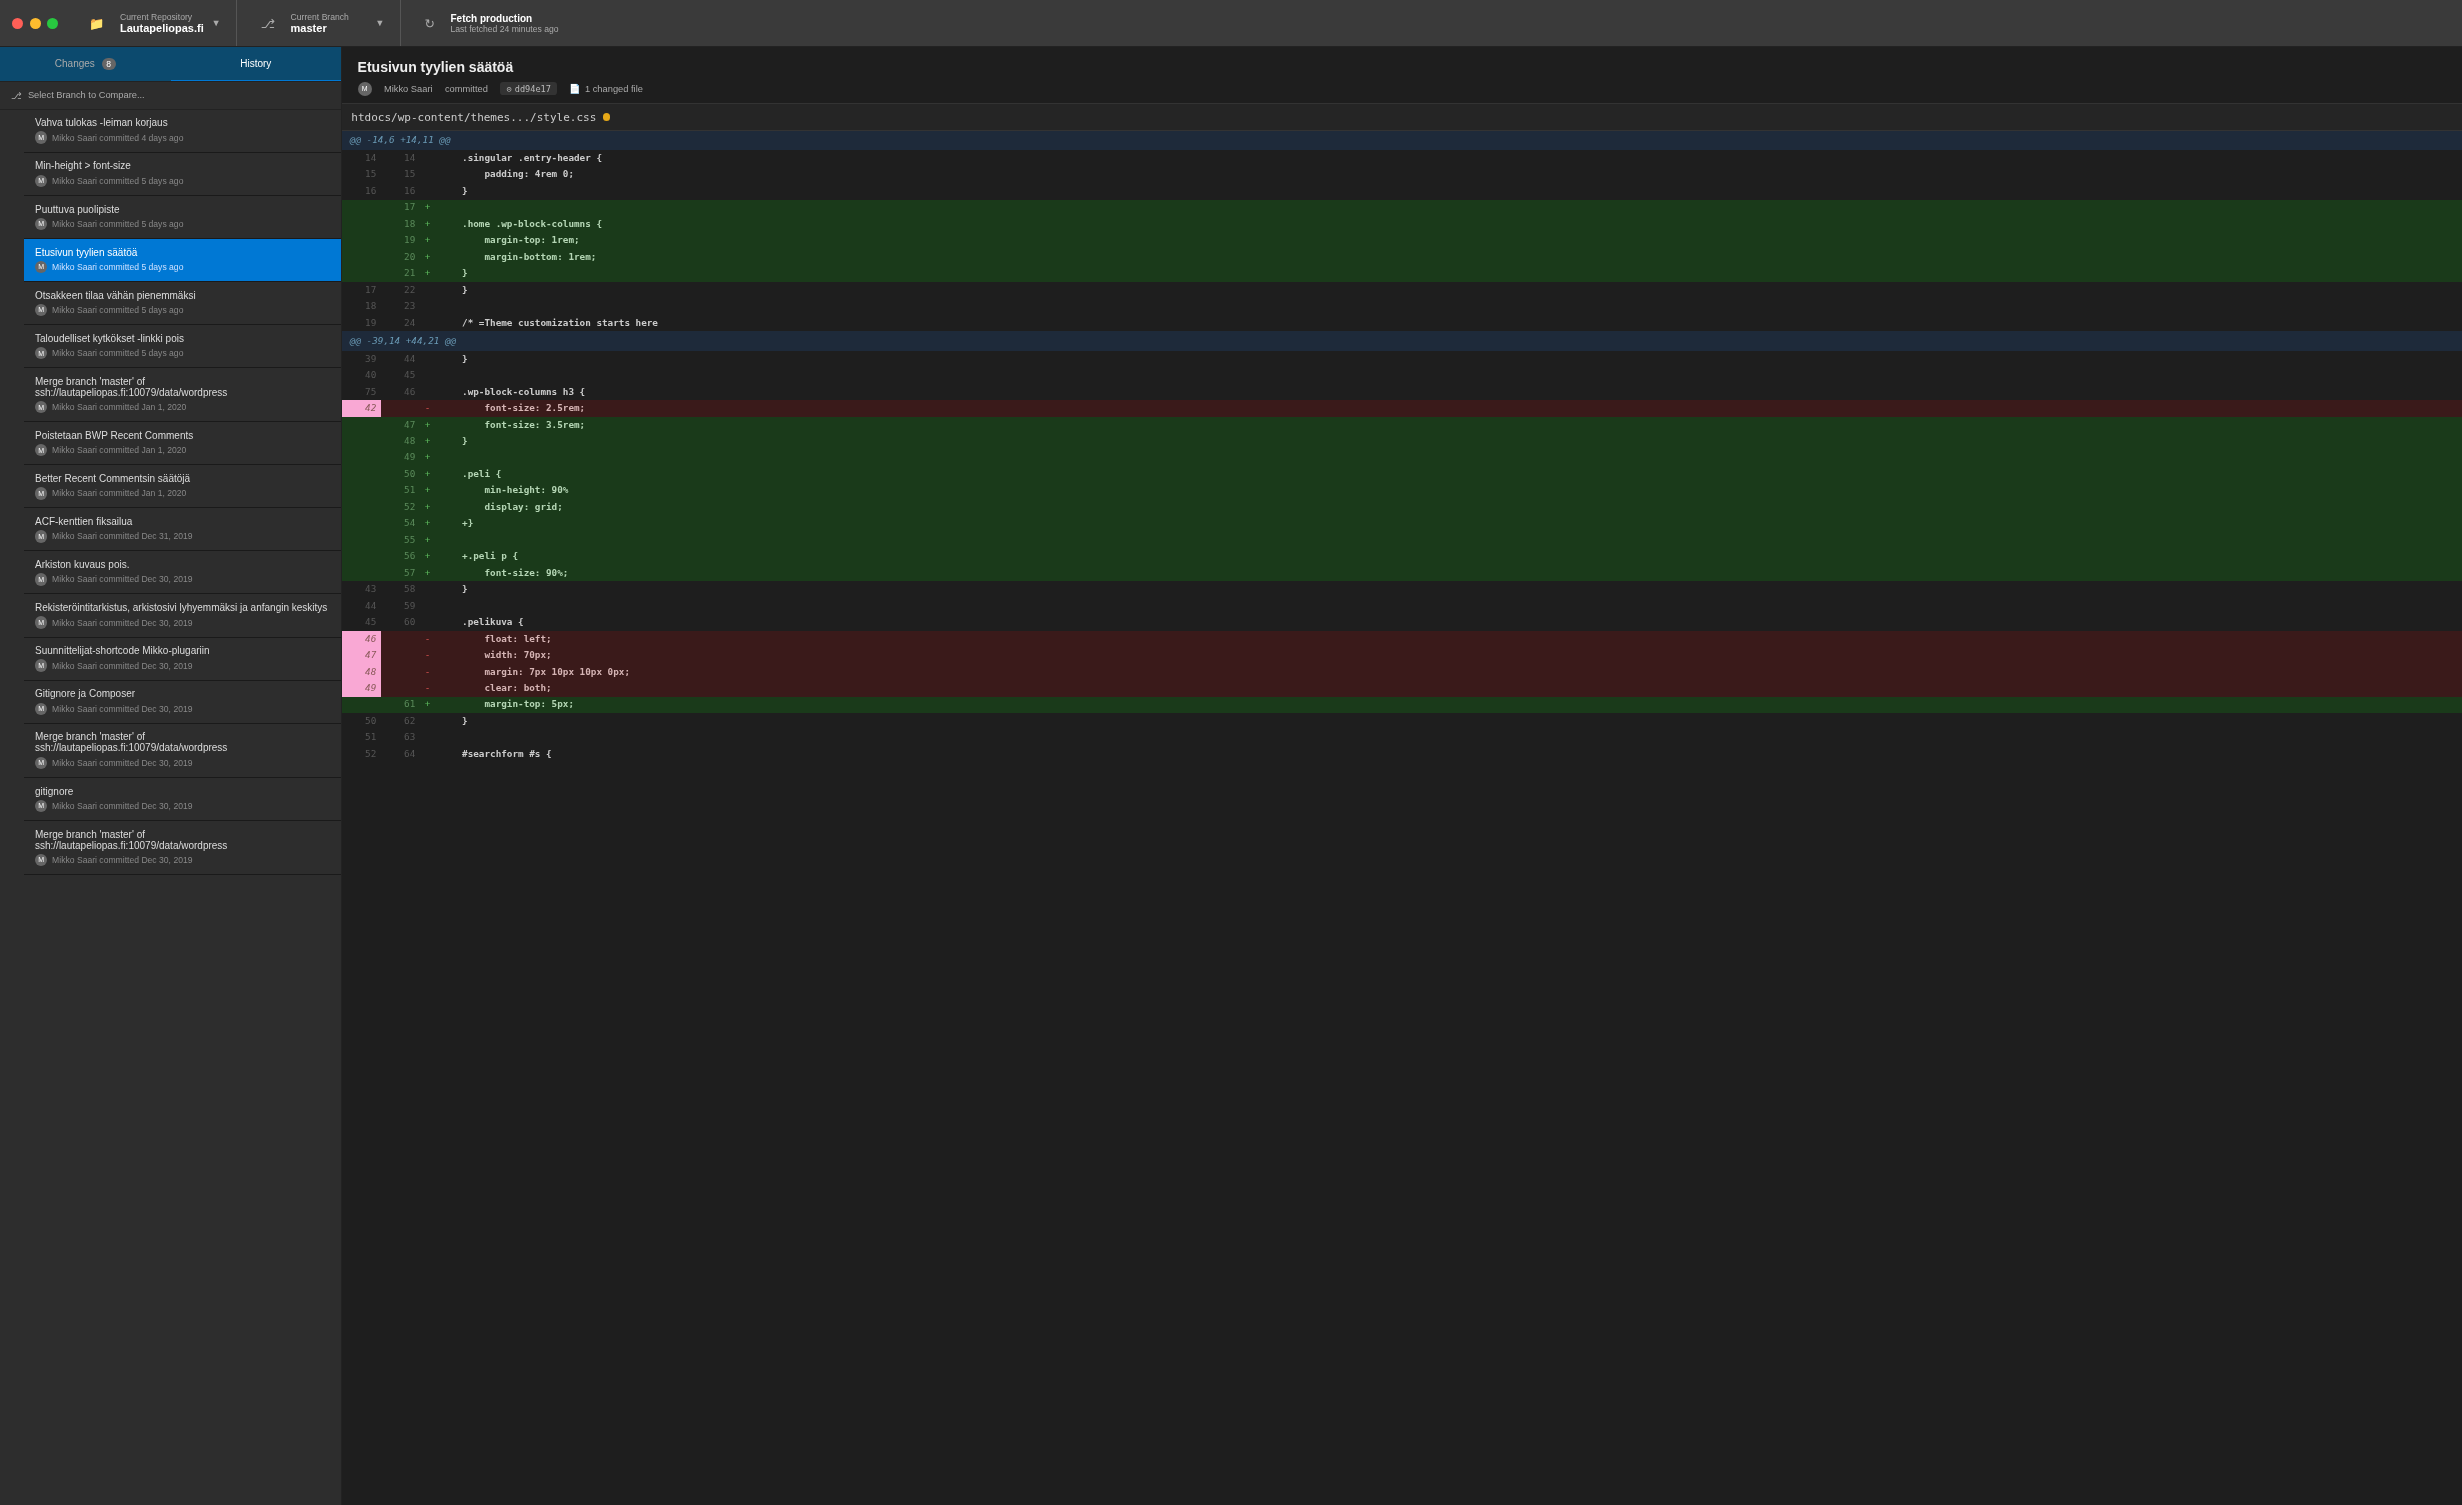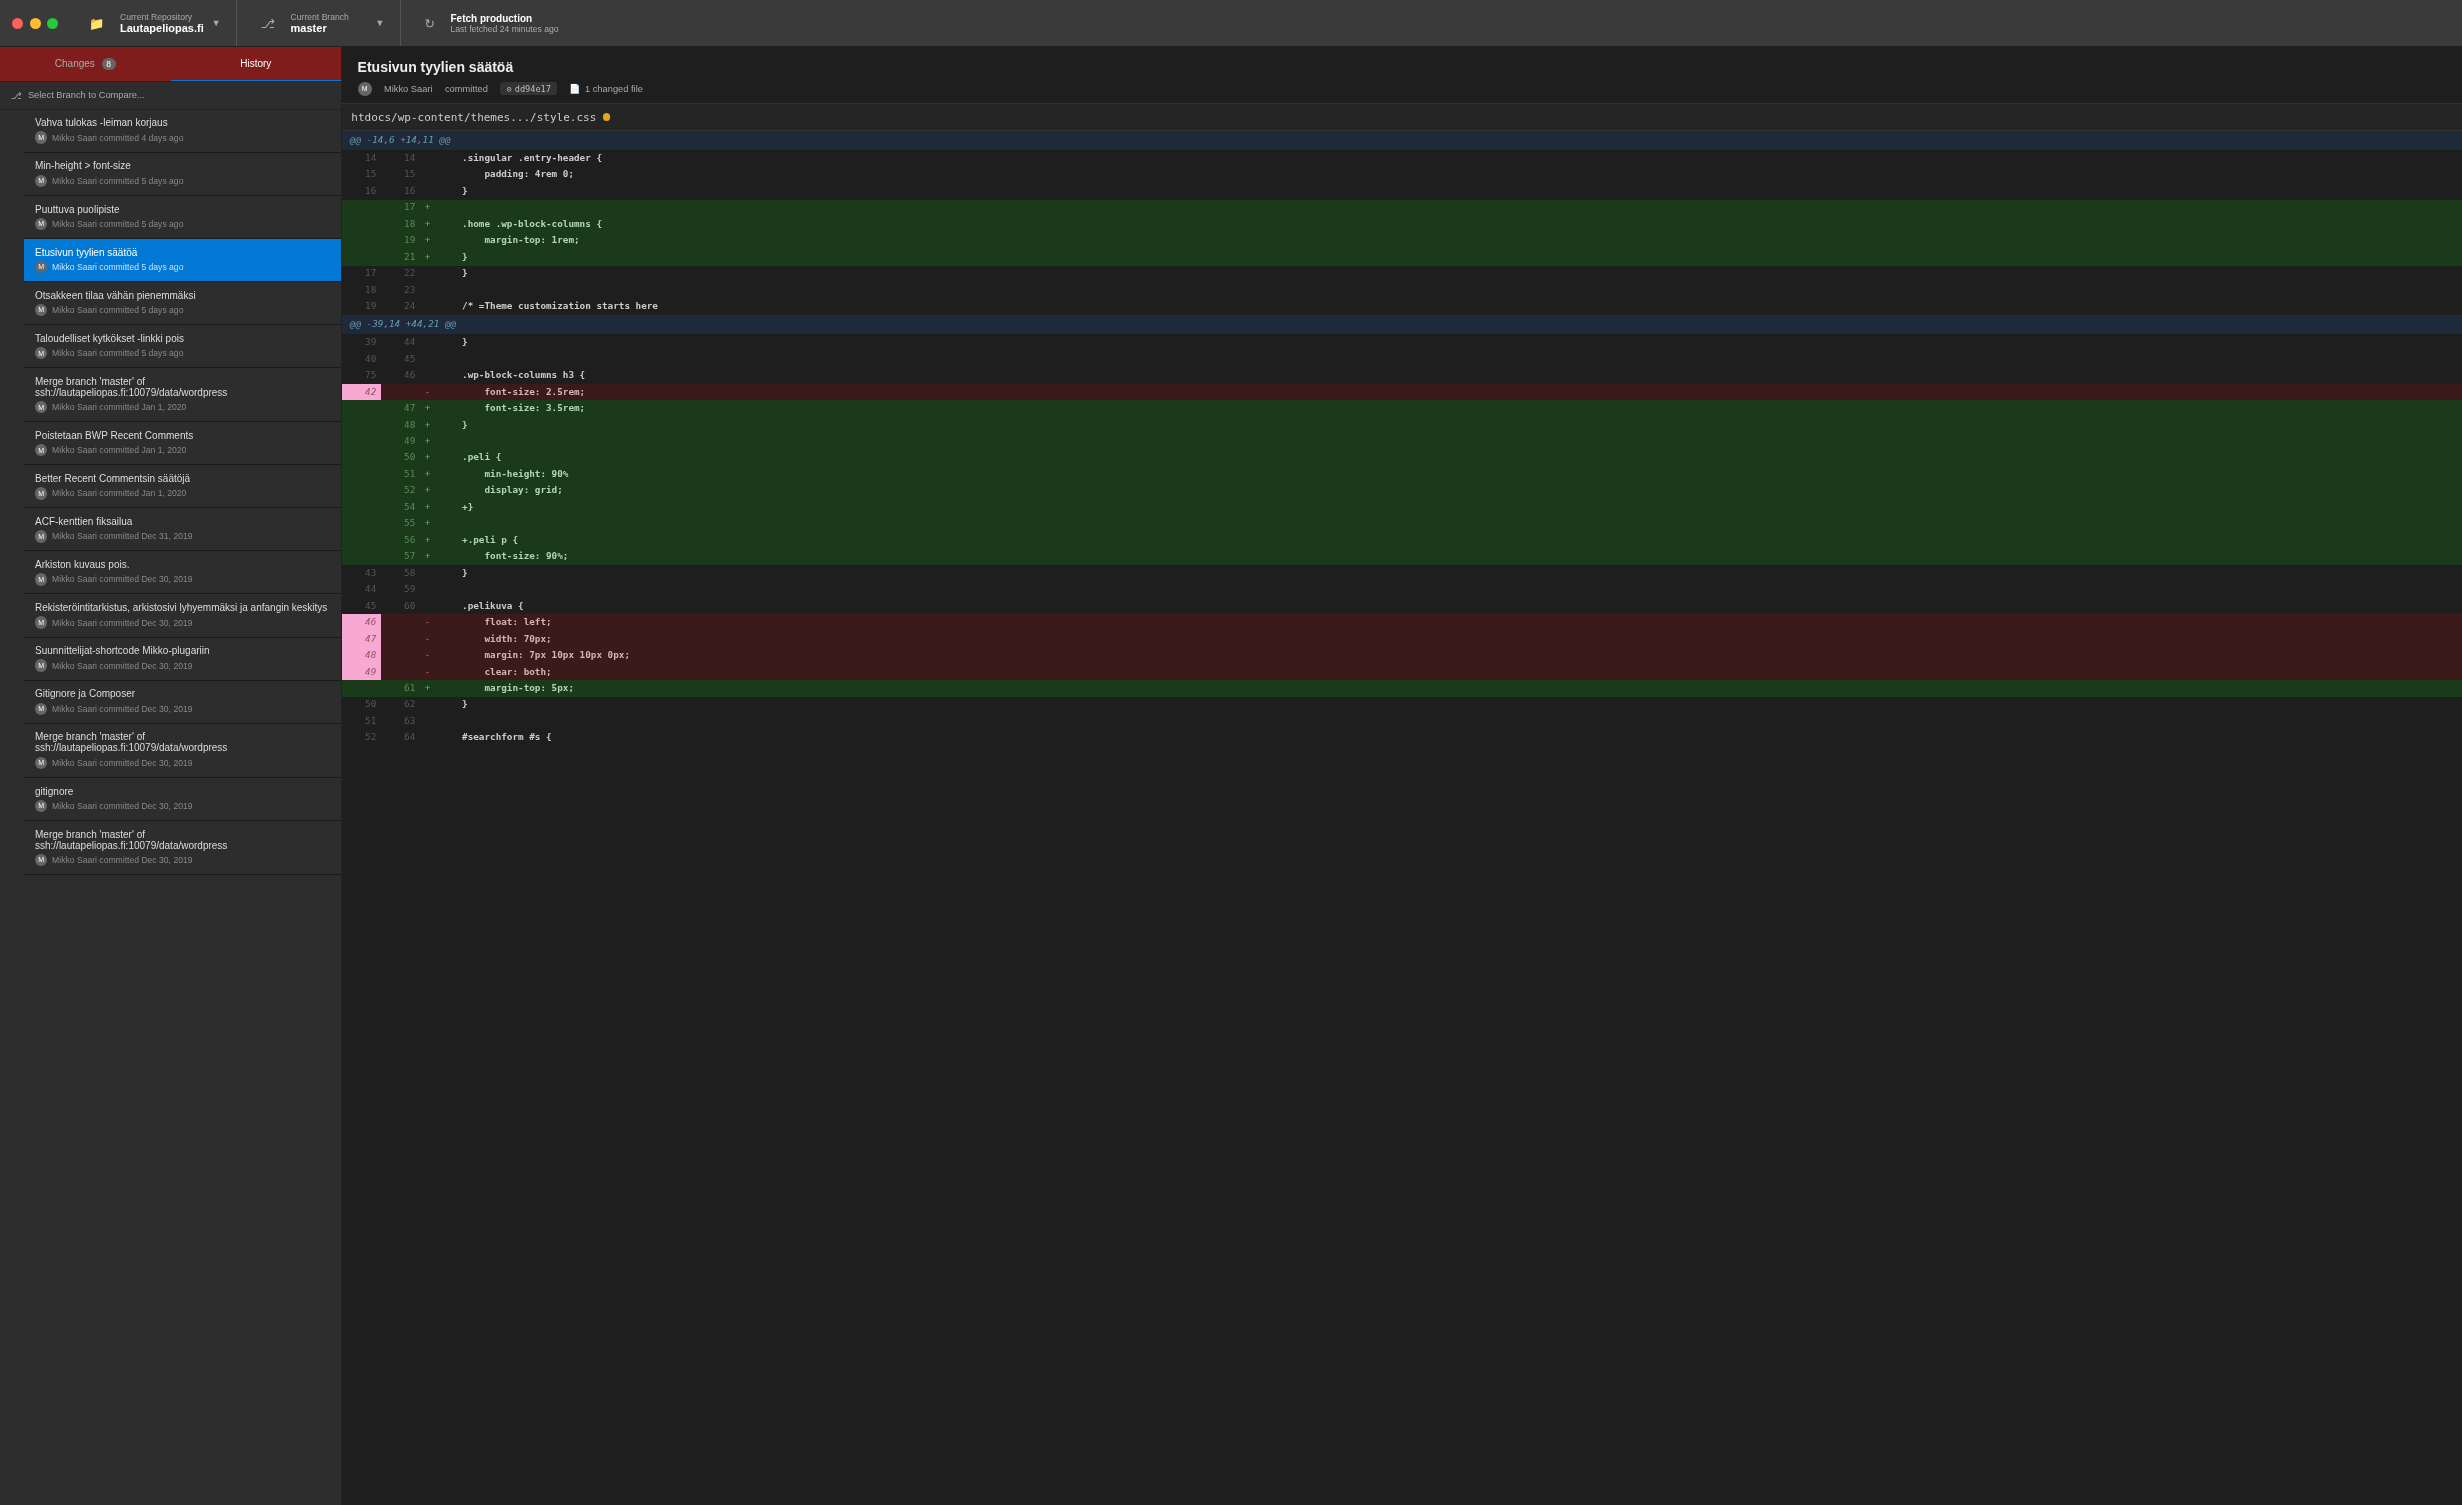--- a/index.html
+++ b/index.html
@@ -44,21 +44,21 @@
       min-width: 342px;
       background: #2d2d2d;
       border-right: 0.8px solid #222;
       display: flex;
       flex-direction: column;
     }
 
     .sidebar-tabs {
       display: flex;
       border-bottom: 0.8px solid #222;
-      background: #7f1d1d;
+      background: #0c4a6e;
     }
     .sidebar-tab {
       flex: 1;
       text-align: center;
       padding: 11px 0;
       font-size: 10px;
       color: #aaa;
       cursor: pointer;
       position: relative;
     }
@@ -455,20 +455,26 @@
       <td class="diff-code">    .home .wp-block-columns {</td>
     </tr>
             <tr class="row-added">
       <td class="ln-old"></td>
       <td class="ln-new">19</td>
       <td class="diff-marker">+</td>
       <td class="diff-code">        margin-top: 1rem;</td>
     </tr>
             <tr class="row-added">
       <td class="ln-old"></td>
+      <td class="ln-new">20</td>
+      <td class="diff-marker">+</td>
+      <td class="diff-code">        margin-bottom: 1rem;</td>
+    </tr>
+            <tr class="row-added">
+      <td class="ln-old"></td>
       <td class="ln-new">21</td>
       <td class="diff-marker">+</td>
       <td class="diff-code">    }</td>
     </tr>
             <tr class="row-context">
       <td class="ln-old">17</td>
       <td class="ln-new">22</td>
       <td class="diff-marker"> </td>
       <td class="diff-code">    }</td>
     </tr>

